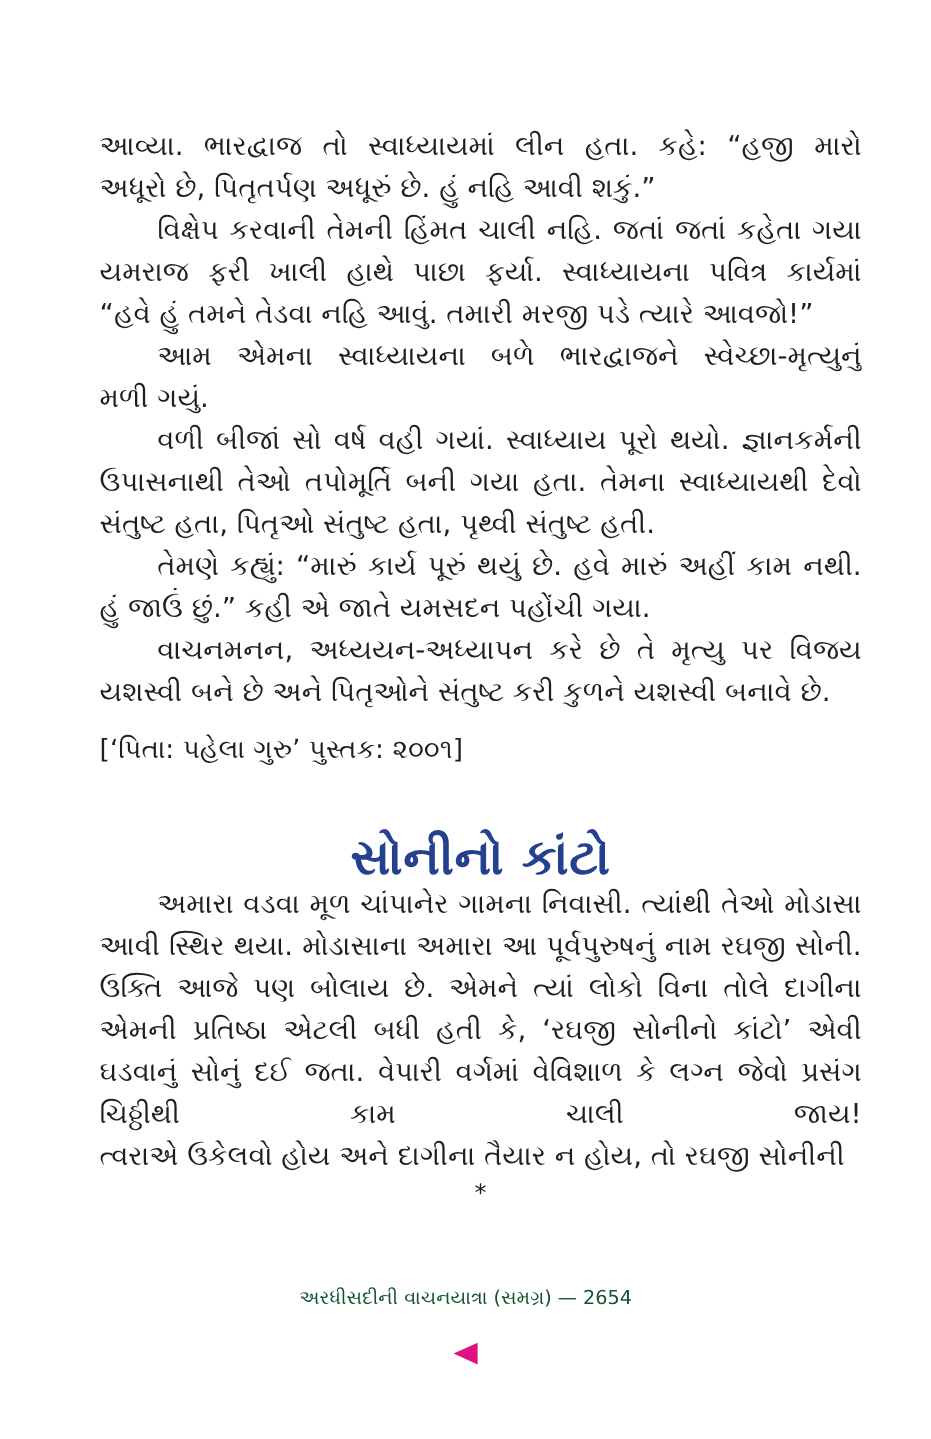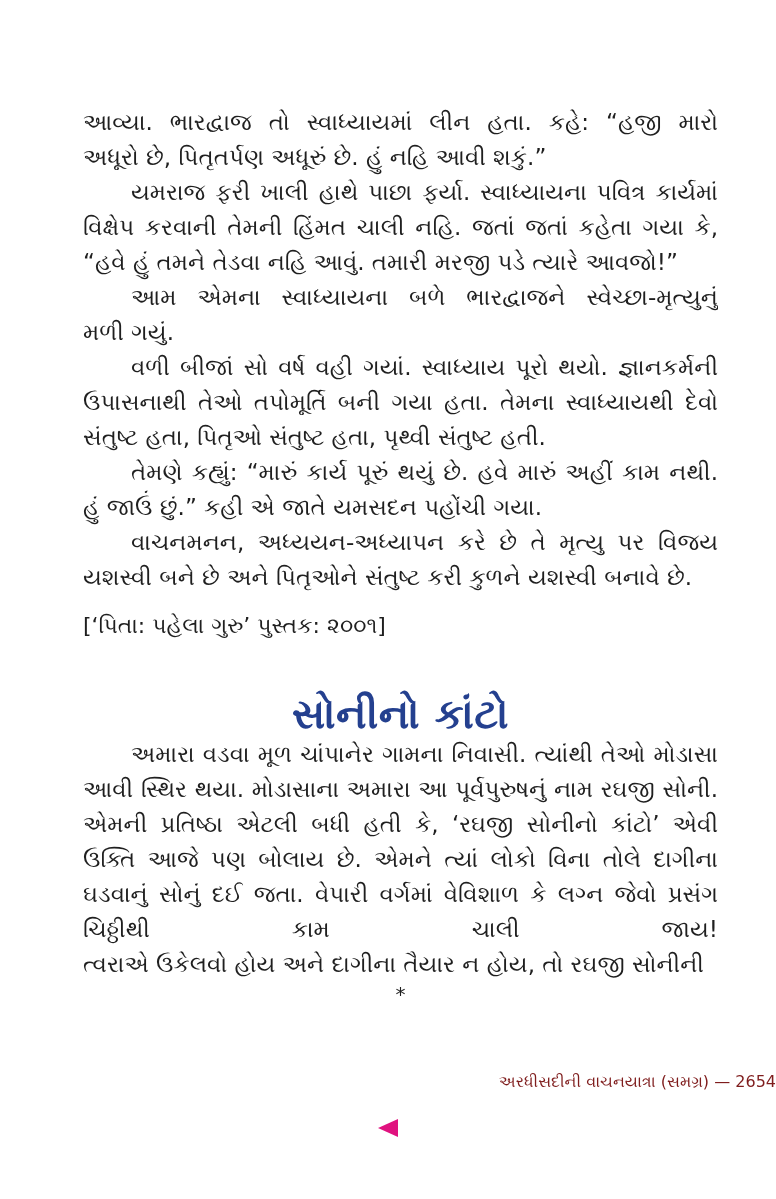--- a/index.html
+++ b/index.html
@@ -54,23 +54,23 @@
     line-height: 24px;
     text-align: center;
     font-size: 20px;
     color: #1f1f1f;
   }
   .footer-text {
     position: absolute;
     top: 1072px;
     left: 0;
     width: 776px;
-    text-align: right;
+    text-align: center;
     font-size: 16px;
-    color: #7f1d1d;
+    color: #14532d;
   }
   .nav-triangle {
     position: absolute;
     top: 1119px;
     left: 378px;
     width: 0;
     height: 0;
     border-top: 9px solid transparent;
     border-bottom: 9px solid transparent;
     border-right: 20px solid #e0127f;
@@ -82,22 +82,22 @@
 <div class="page" style="background: rgb(255, 255, 255); color: rgb(31, 31, 31);">
 
   <div class="content">
 
     <div id="top-paragraphs">
         <p class="para">
           <span class="line">આવ્યા. ભારદ્વાજ તો સ્વાધ્યાયમાં લીન હતા. કહે: “હજી મારો સ્વાધ્યાય</span>
           <span class="line">અધૂરો છે, પિતૃતર્પણ અધૂરું છે. હું નહિ આવી શકું.”</span>
         </p>
         <p class="para indent">
+          <span class="line">વિક્ષેપ કરવાની તેમની હિંમત ચાલી નહિ. જતાં જતાં કહેતા ગયા કે,</span>
           <span class="line">યમરાજ ફરી ખાલી હાથે પાછા ફર્યા. સ્વાધ્યાયના પવિત્ર કાર્યમાં</span>
-          <span class="line">વિક્ષેપ કરવાની તેમની હિંમત ચાલી નહિ. જતાં જતાં કહેતા ગયા કે,</span>
           <span class="line">“હવે હું તમને તેડવા નહિ આવું. તમારી મરજી પડે ત્યારે આવજો!”</span>
         </p>
         <p class="para indent">
           <span class="line">આમ એમના સ્વાધ્યાયના બળે ભારદ્વાજને સ્વેચ્છા-મૃત્યુનું વરદાન</span>
           <span class="line">મળી ગયું.</span>
         </p>
         <p class="para indent">
           <span class="line">વળી બીજાં સો વર્ષ વહી ગયાં. સ્વાધ્યાય પૂરો થયો. જ્ઞાનકર્મની</span>
           <span class="line">ઉપાસનાથી તેઓ તપોમૂર્તિ બની ગયા હતા. તેમના સ્વાધ્યાયથી દેવો</span>
           <span class="line">સંતુષ્ટ હતા, પિતૃઓ સંતુષ્ટ હતા, પૃથ્વી સંતુષ્ટ હતી.</span>
@@ -113,22 +113,22 @@
       </div>
 
     <div class="source-ref">[‘પિતા: પહેલા ગુરુ’ પુસ્તક: ૨૦૦૧]</div>
 
     <h1 class="article-title" style="color: rgb(36, 64, 143);">સોનીનો કાંટો</h1>
 
     <div id="new-paragraphs" class="new-paragraphs">
         <p class="para indent">
           <span class="line">અમારા વડવા મૂળ ચાંપાનેર ગામના નિવાસી. ત્યાંથી તેઓ મોડાસા</span>
           <span class="line">આવી સ્થિર થયા. મોડાસાના અમારા આ પૂર્વપુરુષનું નામ રઘજી સોની.</span>
+          <span class="line">ઉક્તિ આજે પણ બોલાય છે. એમને ત્યાં લોકો વિના તોલે દાગીના</span>
           <span class="line">એમની પ્રતિષ્ઠા એટલી બધી હતી કે, ‘રઘજી સોનીનો કાંટો’ એવી</span>
-          <span class="line">ઉક્તિ આજે પણ બોલાય છે. એમને ત્યાં લોકો વિના તોલે દાગીના</span>
           <span class="line">ઘડવાનું સોનું દઈ જતા. વેપારી વર્ગમાં વેવિશાળ કે લગ્ન જેવો પ્રસંગ</span>
           <span class="line">ચિઠ્ઠીથી કામ ચાલી જાય!</span>
           <span class="line">ત્વરાએ ઉકેલવો હોય અને દાગીના તૈયાર ન હોય, તો રઘજી સોનીની</span>
         </p>
       </div>
 
     <div class="separator">*</div>
 
   </div>
 

